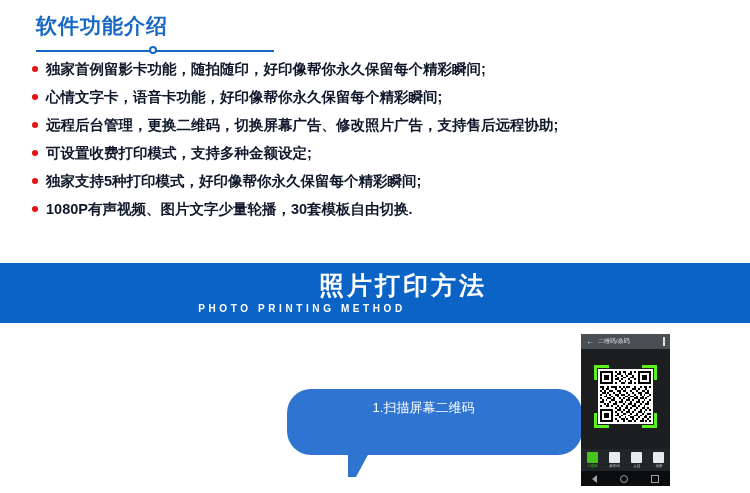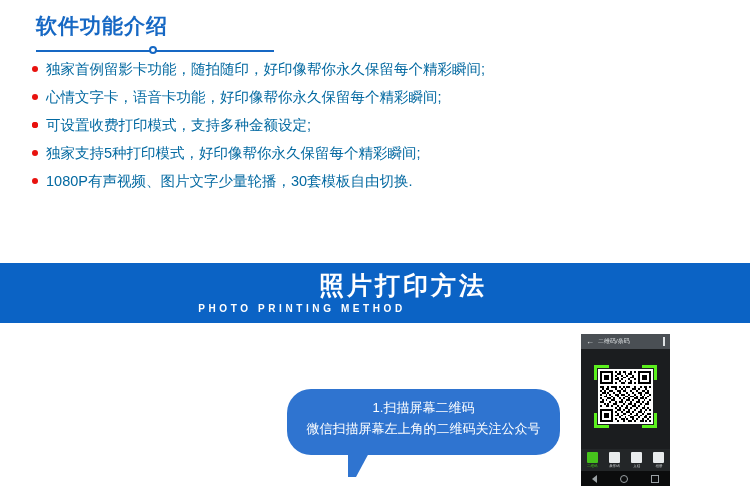--- a/index.html
+++ b/index.html
@@ -66,22 +66,22 @@
     list-style: none;
     margin: 0;
     padding: 0;
   }
   #feature-list li {
     position: relative;
     padding-left: 16px;
     margin: 0 0 10px 0;
     font-size: 14.5px;
     line-height: 18px;
-    color: #0369a1;
-    font-weight: normal;
+    color: #0f172a;
+    font-weight: bold;
     white-space: nowrap;
   }
   #feature-list li .bullet-dot {
     position: absolute;
     left: 2px;
     top: 6px;
     width: 6px;
     height: 6px;
     border-radius: 50%;
     background: #e8120e;
@@ -132,20 +132,21 @@
   #speech-bubble {
     position: absolute;
     left: 287px;
     top: 66px;
     width: 273px;
     height: 66px;
     background: #2f74d0;
     border-radius: 24px;
     color: #ffffff;
     text-align: center;
+    padding-left: 22px;
   }
   #bubble-line-1 {
     position: absolute;
     left: 0; top: 10px;
     width: 273px;
     font-size: 13px;
     line-height: 18px;
     white-space: nowrap;
   }
   #bubble-line-2 {
@@ -310,20 +311,21 @@
     <li>
       <span class="bullet-dot"></span>
       <span>独家首例留影卡功能，随拍随印，好印像帮你永久保留每个精彩瞬间;</span>
     </li>
     <li>
       <span class="bullet-dot"></span>
       <span>心情文字卡，语音卡功能，好印像帮你永久保留每个精彩瞬间;</span>
     </li>
     <li>
       <span class="bullet-dot"></span>
+      <span>远程后台管理，更换二维码，切换屏幕广告、修改照片广告，支持售后远程协助;</span>
     </li>
     <li>
       <span class="bullet-dot"></span>
       <span>可设置收费打印模式，支持多种金额设定;</span>
     </li>
     <li>
       <span class="bullet-dot"></span>
       <span>独家支持5种打印模式，好印像帮你永久保留每个精彩瞬间;</span>
     </li>
     <li>
@@ -335,21 +337,20 @@
 
 <div id="print-banner">
   <div id="banner-title">照片打印方法</div>
   <div id="banner-subtitle">PHOTO PRINTING METHOD</div>
 </div>
 
 <div id="step-area">
 
   <div id="speech-bubble">
     <div id="bubble-line-1">1.扫描屏幕二维码</div>
-    <div id="bubble-line-2">微信扫描屏幕左上角的二维码关注公众号</div>
   </div>
   <div id="bubble-tail"></div>
 
   <div id="phone-mockup">
 
     <div id="phone-statusbar">
       <div id="phone-back-icon">←</div>
       <div id="phone-screen-title">二维码/条码</div>
       <div id="phone-menu-icon"></div>
     </div>

